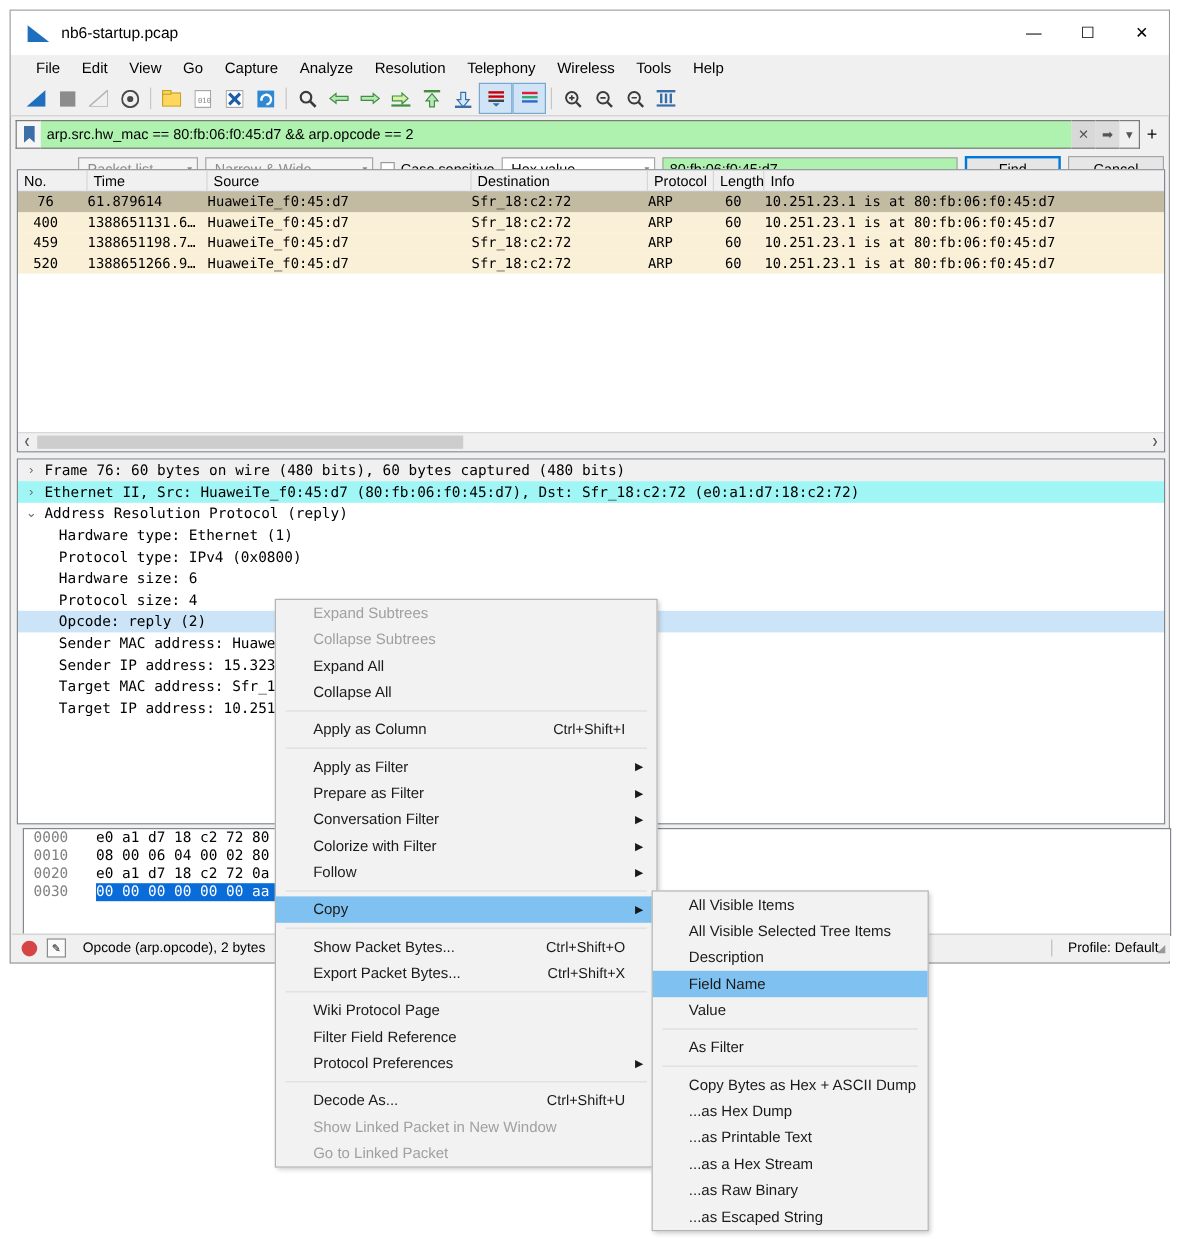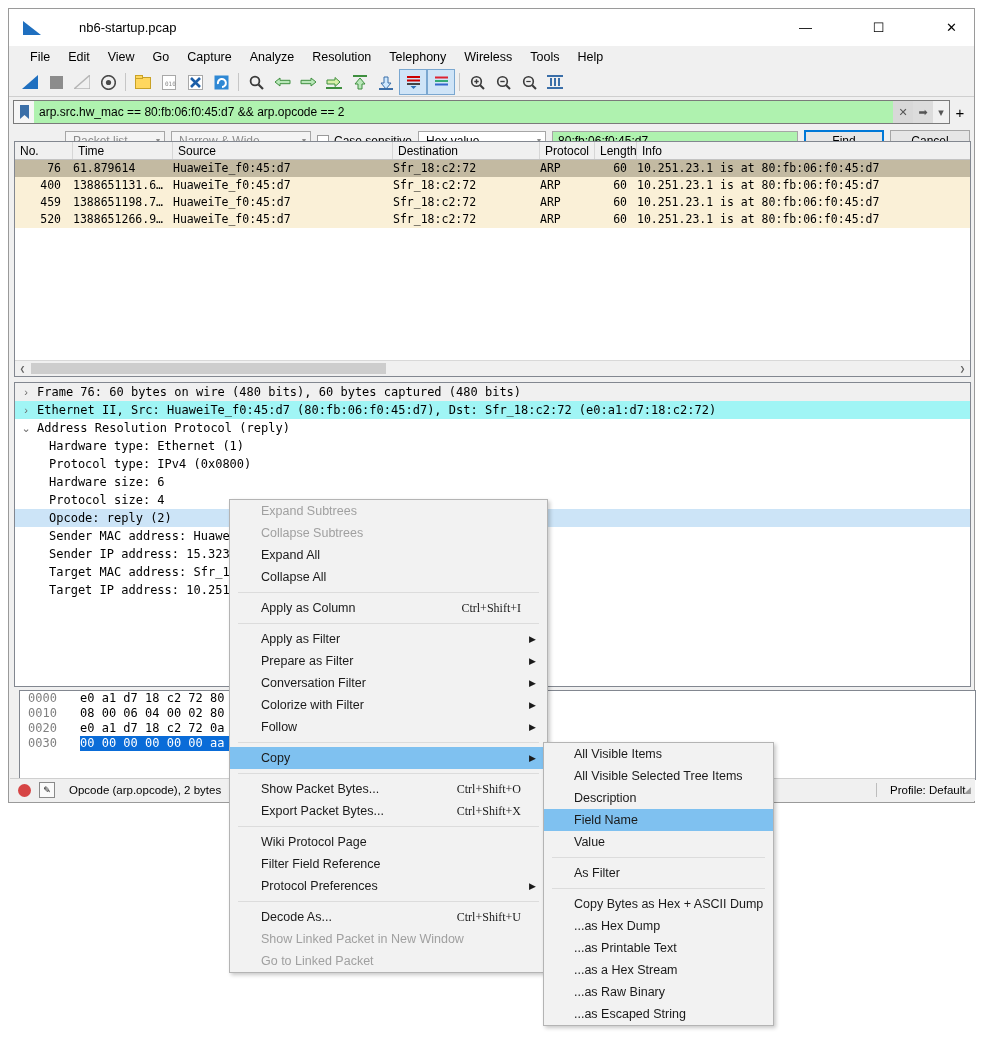--- a/index.html
+++ b/index.html
@@ -2,21 +2,21 @@
 <html><head>
 <meta charset="utf-8">
 <style>
   html,body{margin:0;padding:0;background:#ffffff;}
   body{width:991px;height:1049px;position:relative;font-family:"Liberation Sans",sans-serif;font-size:12px;color:#000;-webkit-font-smoothing:none;}
 
   
   #window{position:absolute;left:8px;top:8px;width:967px;height:795px;background:#f0f0f0;border:1px solid #9a9a9a;box-sizing:border-box;}
 
   
-  #titlebar{height:37px;display:flex;align-items:center;background:#ffffff;gap:28px;}
+  #titlebar{height:37px;display:flex;align-items:center;background:#ffffff;}
   #app-icon{width:18px;height:14px;margin-left:14px;margin-right:10px;position:relative;}
   #app-icon .fin{position:absolute;left:0;top:0;width:0;height:0;border-left:18px solid #1f6fbf;border-top:14px solid transparent;}
   #win-title{font-size:13px;color:#000;flex:1;}
   .wbtn{width:45px;height:36px;display:flex;align-items:center;justify-content:center;font-size:13px;color:#000;}
 
   
   #menubar{height:22px;display:flex;align-items:center;padding-left:12px;background:#f0f0f0;}
   .menu-item{padding:21px 9px;font-size:12.5px;color:#000;}
 
   
@@ -49,21 +49,21 @@
   #find-btn{border:2px solid #0078d7;background:#e6e6e6;}
 
   
   #packetlist{position:absolute;left:5px;top:132px;width:957px;height:236px;border:1px solid #828790;background:#fff;box-sizing:border-box;overflow:hidden;font-family:"DejaVu Sans Mono",monospace;}
   #plist-head{height:17px;background:#f0f0f0;border-bottom:1px solid #c3c3c3;display:flex;font-family:"Liberation Sans",sans-serif;font-size:12px;color:#000;}
   .hcell{padding-left:5px;padding-top:2px;border-right:1px solid #d6d6d6;box-sizing:border-box;}
   .prow{height:17px;display:flex;font-size:11.5px;line-height:17px;}
   .prow.sel{background:#c3baa2;}
   .prow.arp{background:#faf0d7;}
   .pc{box-sizing:border-box;padding-right:4px;overflow:hidden;white-space:nowrap;}
-  .num{text-align:right;}
+  .num{text-align:center;}
   #plist-body{background:#fff;}
   #plist-hscroll{position:absolute;left:0;bottom:0;width:100%;height:15px;background:#f0f0f0;border-top:1px solid #d8d8d8;display:flex;align-items:center;}
   .sarrow{width:15px;text-align:center;font-size:9px;color:#606060;}
   #hthumb{height:11px;background:#cdcdcd;margin-left:1px;}
 
   
   #detail{position:absolute;left:5px;top:373px;width:957px;height:305px;border:1px solid #828790;background:#fff;box-sizing:border-box;overflow:hidden;font-family:"DejaVu Sans Mono",monospace;font-size:12px;}
   .drow{height:18px;line-height:18px;display:flex;align-items:center;white-space:nowrap;}
   .dtw{width:22px;text-align:center;color:#6b6b6b;font-family:"Liberation Sans",sans-serif;font-size:11px;}
   .drow.eth{background:#a0f5f5;}
@@ -87,21 +87,21 @@
   #st-sep{position:absolute;left:866px;width:1px;height:14px;background:#bdbdbd;}
   #st-profile{position:absolute;left:880px;}
   #st-grip{position:absolute;right:4px;font-size:9px;color:#999;}
 
   
   #ctxmenu{position:absolute;left:229px;top:499px;width:317px;background:#f2f2f2;border:1px solid #b4b4b4;box-shadow:2px 2px 4px rgba(0,0,0,.22);}
   #copymenu{position:absolute;left:543px;top:742px;width:229px;background:#f2f2f2;border:1px solid #b4b4b4;box-shadow:2px 2px 4px rgba(0,0,0,.22);}
   .mi{height:22px;display:flex;align-items:center;font-size:12.5px;color:#1a1a1a;padding-left:31px;position:relative;}
   .mi.dis{color:#a0a0a0;}
   .mi.hl{background:#7fc1f0;}
-  .mi .sc{position:absolute;right:26px;font-size:12px;color:#1a1a1a;font-family:Liberation Serif, serif;}
+  .mi .sc{position:absolute;right:26px;font-size:12px;color:#1a1a1a;}
   .mi .arrow{position:absolute;right:11px;font-size:9px;color:#1a1a1a;}
   .msep{height:1px;background:#dcdcdc;margin:4px 8px;}
   #copymenu .mi{padding-left:30px;}
 </style>
 </head>
 <body>
 
 <div id="window">
 
   <div id="titlebar">

